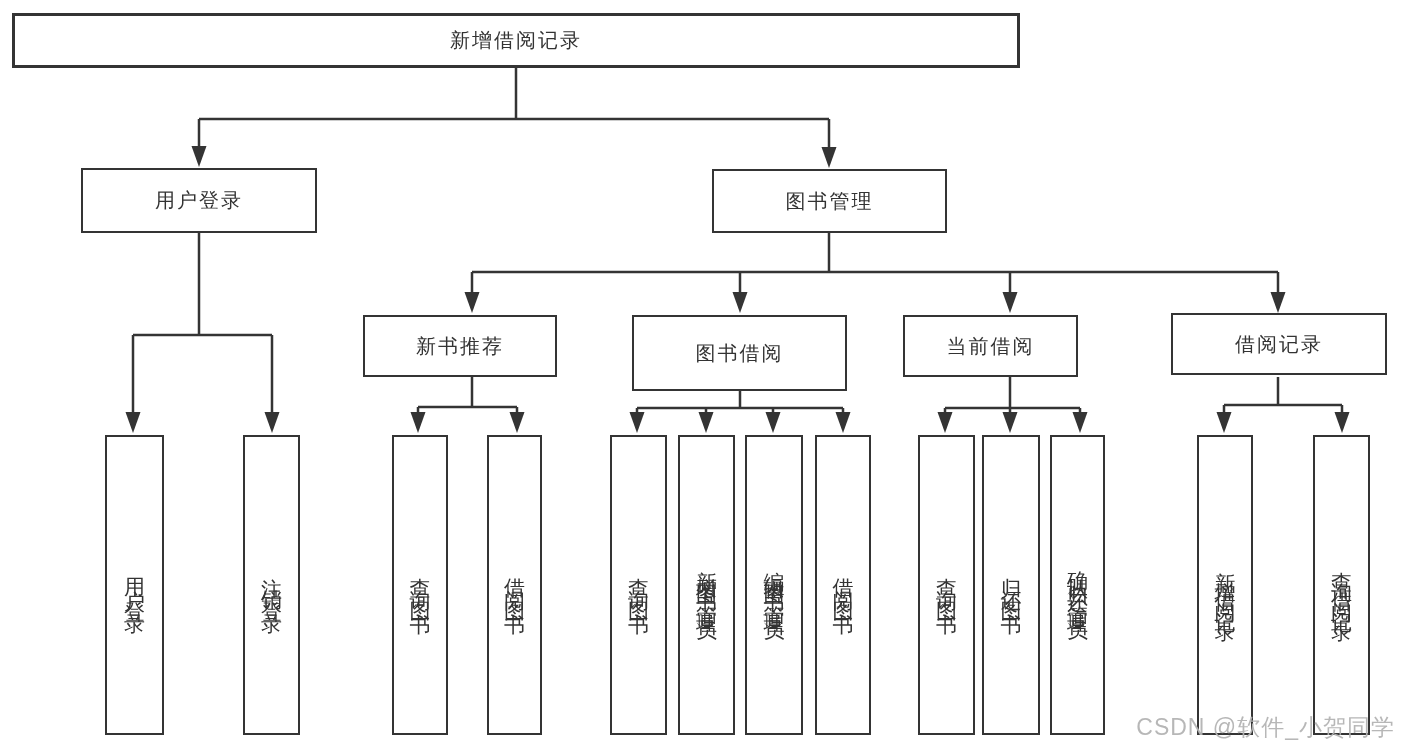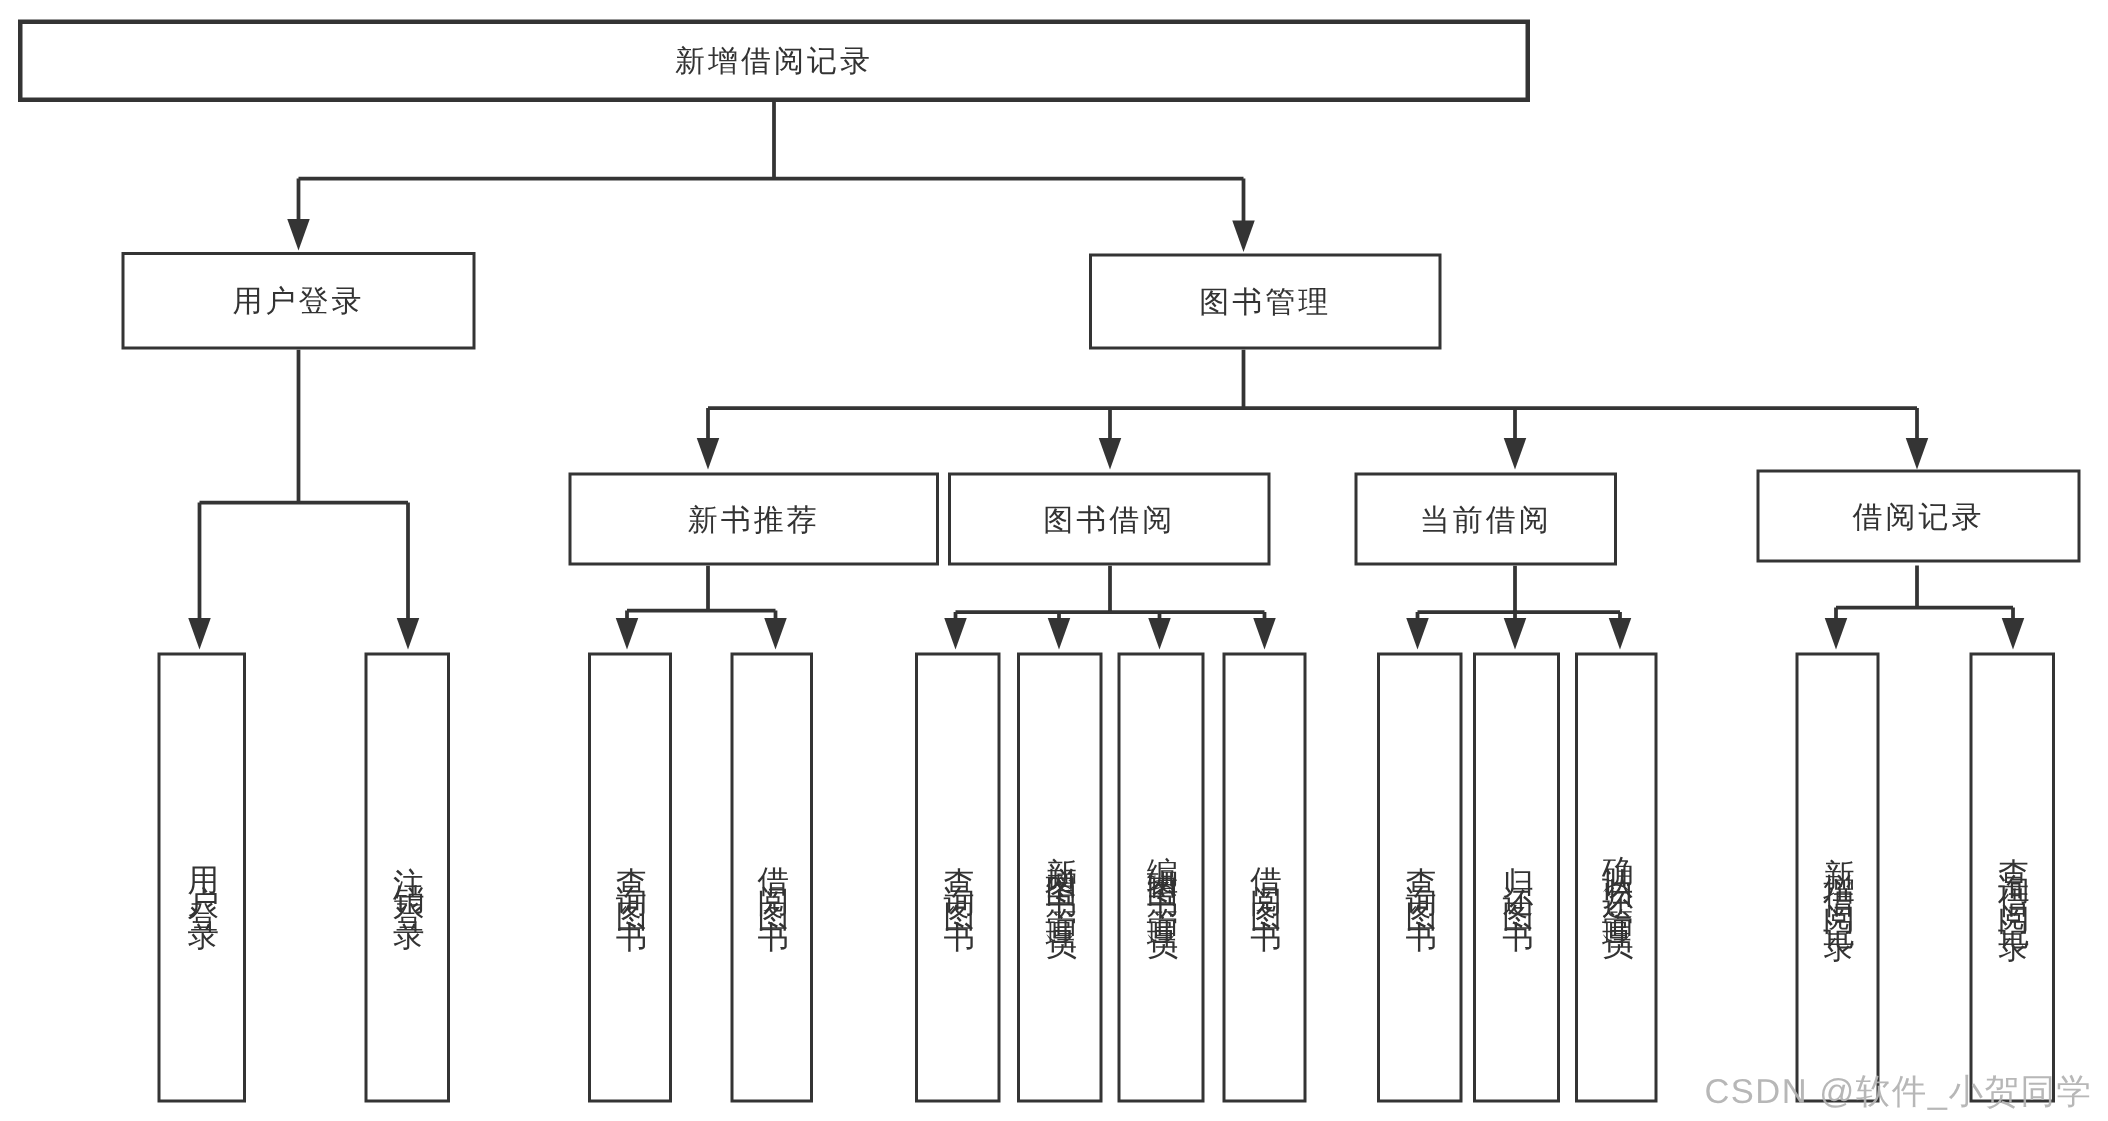--- a/index.html
+++ b/index.html
@@ -87,24 +87,24 @@
       <polygon points="1002.5,412 1017.5,412 1010,433"></polygon>
       <polygon points="1072.5,412 1087.5,412 1080,433"></polygon>
       <polygon points="1216.5,412 1231.5,412 1224,433"></polygon>
       <polygon points="1334.5,412 1349.5,412 1342,433"></polygon>
     </g>
   </svg>
 
   <div class="node h-node root-node" style="left:12px;top:13px;width:1008px;height:55px;">新增借阅记录</div>
 
   <div class="node h-node" style="left:81px;top:168px;width:236px;height:65px;">用户登录</div>
-  <div class="node h-node" style="left:712px;top:169px;width:235px;height:64px;margin-left:14px;">图书管理</div>
+  <div class="node h-node" style="left:712px;top:169px;width:235px;height:64px;">图书管理</div>
 
-  <div class="node h-node" style="left:363px;top:315px;width:247px;height:62px;margin-left:16px;">新书推荐</div>
-  <div class="node h-node" style="left:632px;top:315px;width:215px;height:62px;">图书借阅</div>
+  <div class="node h-node" style="left:363px;top:315px;width:194px;height:62px;">新书推荐</div>
+  <div class="node h-node" style="left:632px;top:315px;width:215px;height:76px;">图书借阅</div>
   <div class="node h-node" style="left:903px;top:315px;width:175px;height:62px;">当前借阅</div>
   <div class="node h-node" style="left:1171px;top:313px;width:216px;height:62px;">借阅记录</div>
 
   <div class="node v-node ls-short" style="left:105px;top:435px;width:59px;height:300px;">用户登录</div>
   <div class="node v-node ls-short" style="left:243px;top:435px;width:57px;height:300px;">注销登录</div>
 
   <div class="node v-node ls-short" style="left:392px;top:435px;width:56px;height:300px;">查询图书</div>
   <div class="node v-node ls-short" style="left:487px;top:435px;width:55px;height:300px;">借阅图书</div>
 
   <div class="node v-node ls-short" style="left:610px;top:435px;width:57px;height:300px;">查询图书</div>

